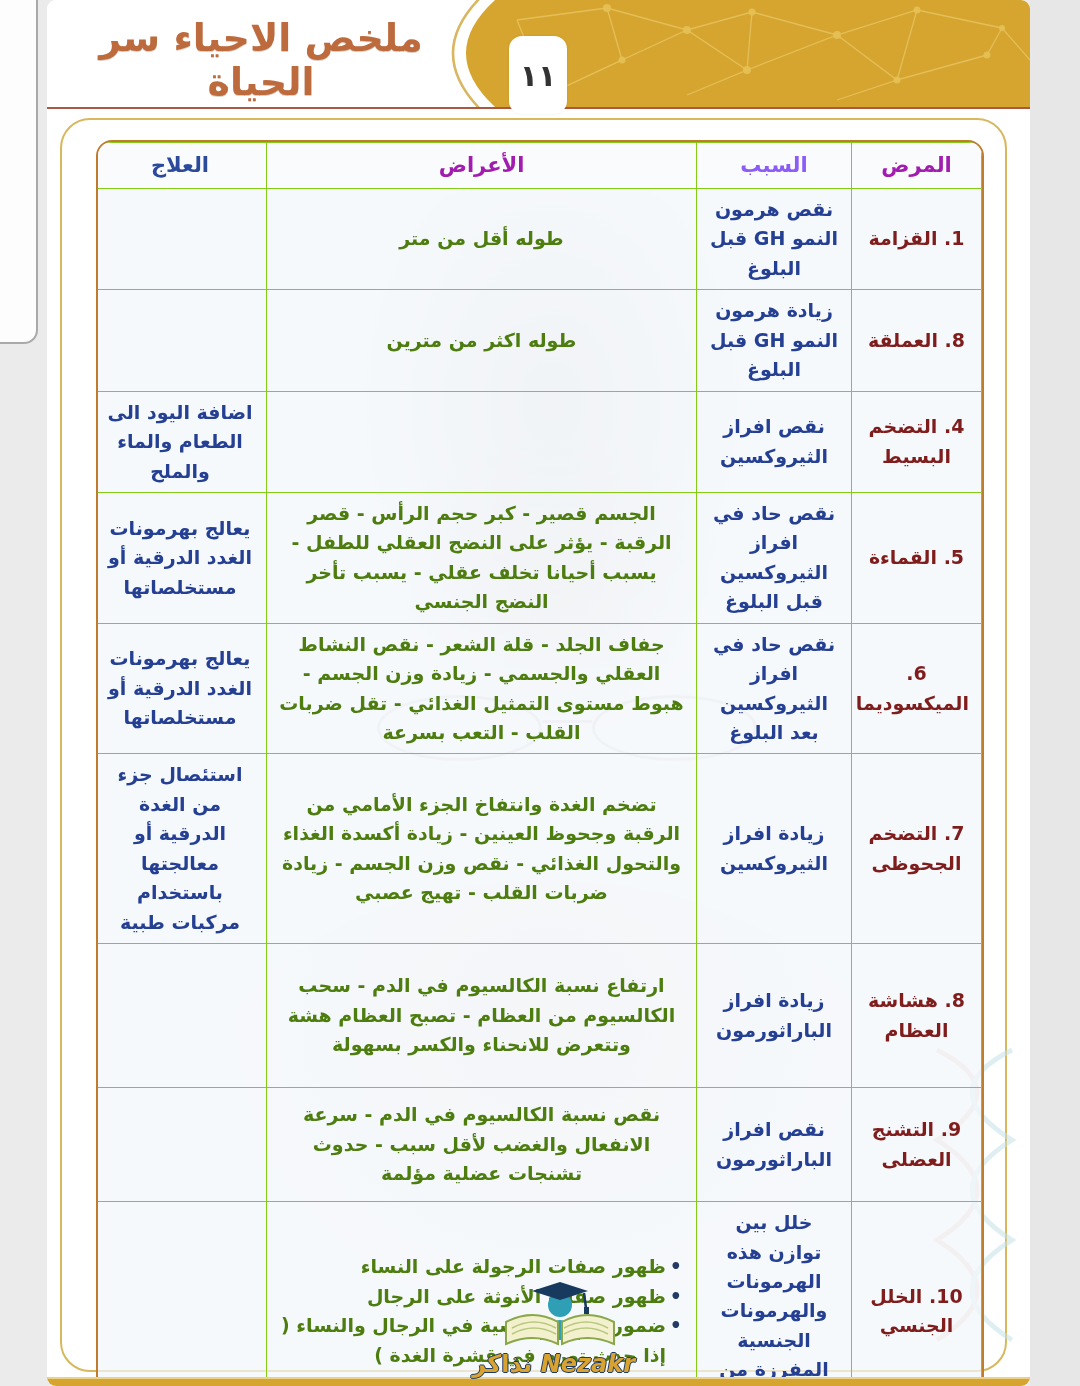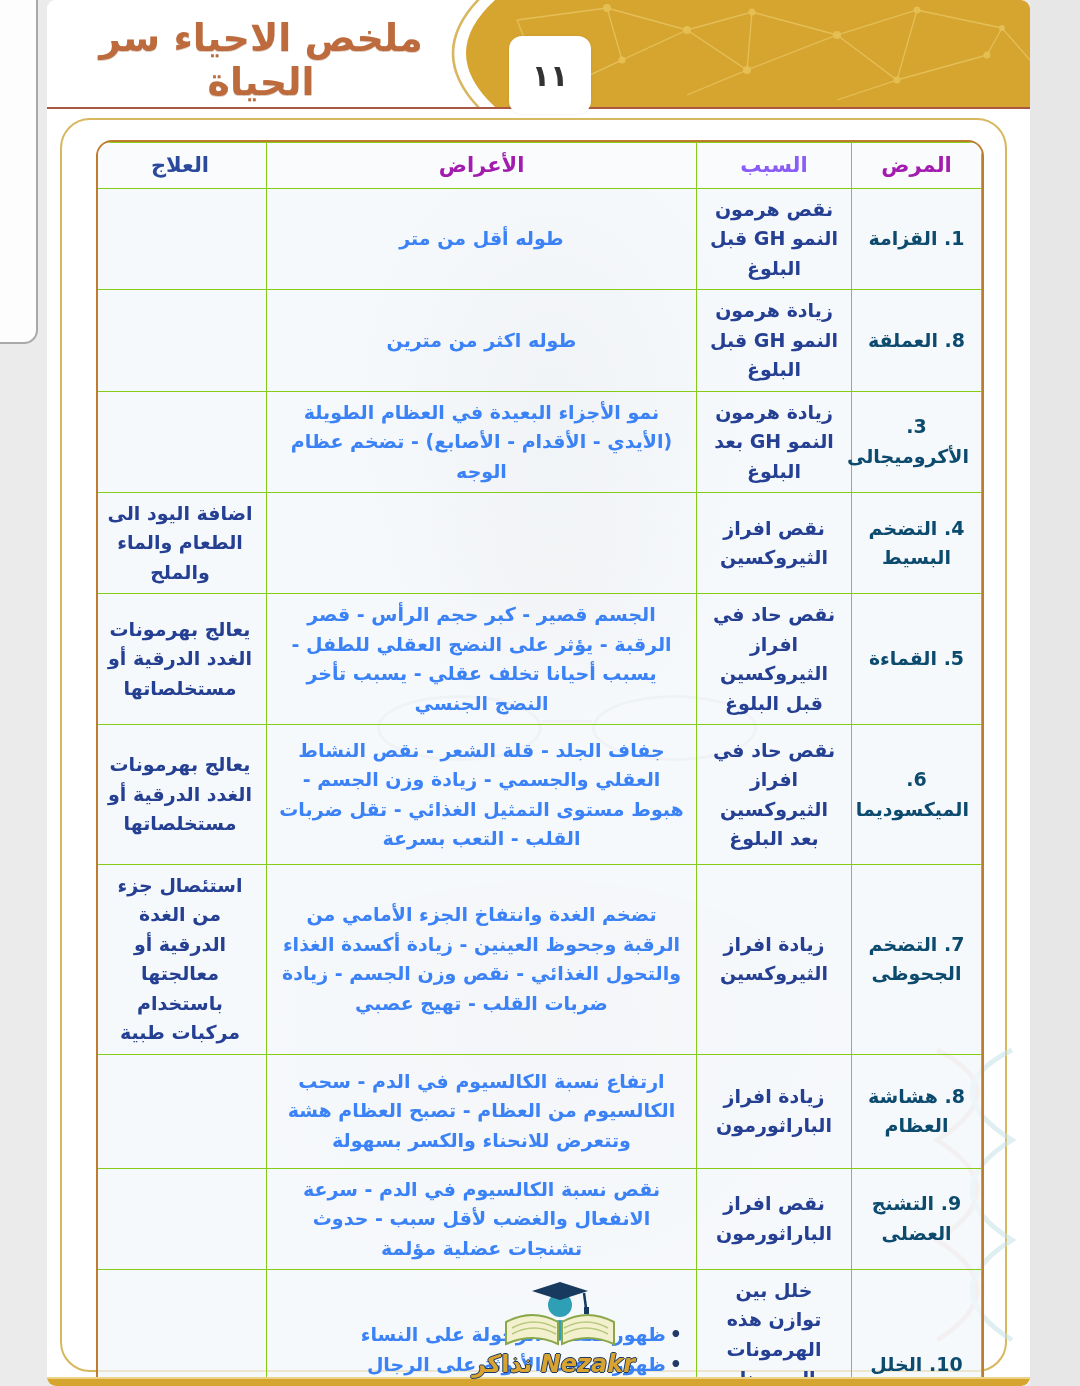--- a/index.html
+++ b/index.html
@@ -38,21 +38,21 @@
   .banner { position:absolute; left:0; top:0; width:983px; height:107px; z-index:5; }
   .banner svg { display:block; }
   .banner-underline { position:absolute; left:0; top:107px; width:983px; height:2px; background:#a85843; z-index:5; }
   .page-title {
     position:absolute; left:10px; top:16px; width:408px; z-index:6;
     direction:rtl; text-align:center;
     font-size:38px; font-weight:bold; color:#bd6a3c;
     text-shadow:0 1px 0 rgba(120,60,20,0.25);
   }
   .page-number-tab {
-    position:absolute; left:462px; top:36px; width:82px; height:78px;
+    position:absolute; left:462px; top:36px; width:58px; height:78px;
     background:#ffffff; border-radius:13px; z-index:7;
     display:flex; align-items:center; justify-content:center;
     box-shadow:0 0 3px rgba(0,0,0,0.08);
   }
   .page-number { font-size:30px; font-weight:bold; color:#333333; letter-spacing:3px; }
 
   
   .outer-frame {
     position:absolute; left:13px; top:118px; width:947px; height:1254px;
     border:2px solid #d7b85e; border-radius:30px; z-index:1;
@@ -76,23 +76,23 @@
     border:1px solid #84cc16; vertical-align:middle;
     padding:6px 12px; text-align:center;
     font-weight:bold; font-size:19px; line-height:1.55;
   }
   .summary thead tr { height:46px; }
   .summary thead th { font-size:21px; background:rgba(250,251,253,0.85); }
   .hdr-red  { color:#a21caf; }
   .hdr-navy { color:#8b5cf6; }
   .hdr-blue { color:#2b4a9b; }
 
-  .c-disease { color:#0c4a6e; }
+  .c-disease { color:#7f1d1d; }
   .c-cause   { color:#254093; }
-  .c-symp    { color:#3b82f6; }
+  .c-symp    { color:#4d7c0f; }
   .c-treat   { color:#254093; }
 
   tbody tr:nth-child(1){height:78px} tbody tr:nth-child(2){height:84px}
   tbody tr:nth-child(3){height:84px} tbody tr:nth-child(4){height:84px}
   tbody tr:nth-child(5){height:112px} tbody tr:nth-child(6){height:140px}
   tbody tr:nth-child(7){height:144px} tbody tr:nth-child(8){height:114px}
   tbody tr:nth-child(9){height:80px} tbody tr:nth-child(10){height:172px}
   tbody tr:nth-child(11){height:62px}
 
   .bullets { list-style:none; text-align:right; }
@@ -195,26 +195,20 @@
           <td class="c-symp">طوله أقل من متر</td>
           <td class="c-treat"></td>
         </tr>
         <tr>
           <td class="c-disease">8. العملقة</td>
           <td class="c-cause">زيادة هرمون النمو GH قبل البلوغ</td>
           <td class="c-symp">طوله اكثر من مترين</td>
           <td class="c-treat"></td>
         </tr>
         <tr>
-          <td class="c-disease">3. الأكروميجالى</td>
-          <td class="c-cause">زيادة هرمون النمو GH بعد البلوغ</td>
-          <td class="c-symp">نمو الأجزاء البعيدة في العظام الطويلة (الأيدي - الأقدام - الأصابع) - تضخم عظام الوجه</td>
-          <td class="c-treat"></td>
-        </tr>
-        <tr>
           <td class="c-disease">4. التضخم البسيط</td>
           <td class="c-cause">نقص افراز الثيروكسين</td>
           <td class="c-symp"></td>
           <td class="c-treat">اضافة اليود الى الطعام والماء والملح</td>
         </tr>
         <tr>
           <td class="c-disease">5. القماءة</td>
           <td class="c-cause">نقص حاد في افراز الثيروكسين قبل البلوغ</td>
           <td class="c-symp">الجسم قصير - كبر حجم الرأس - قصر الرقبة - يؤثر على النضج العقلي للطفل - يسبب أحيانا تخلف عقلي - يسبب تأخر النضج الجنسي</td>
           <td class="c-treat">يعالج بهرمونات الغدد الدرقية أو مستخلصاتها</td>

